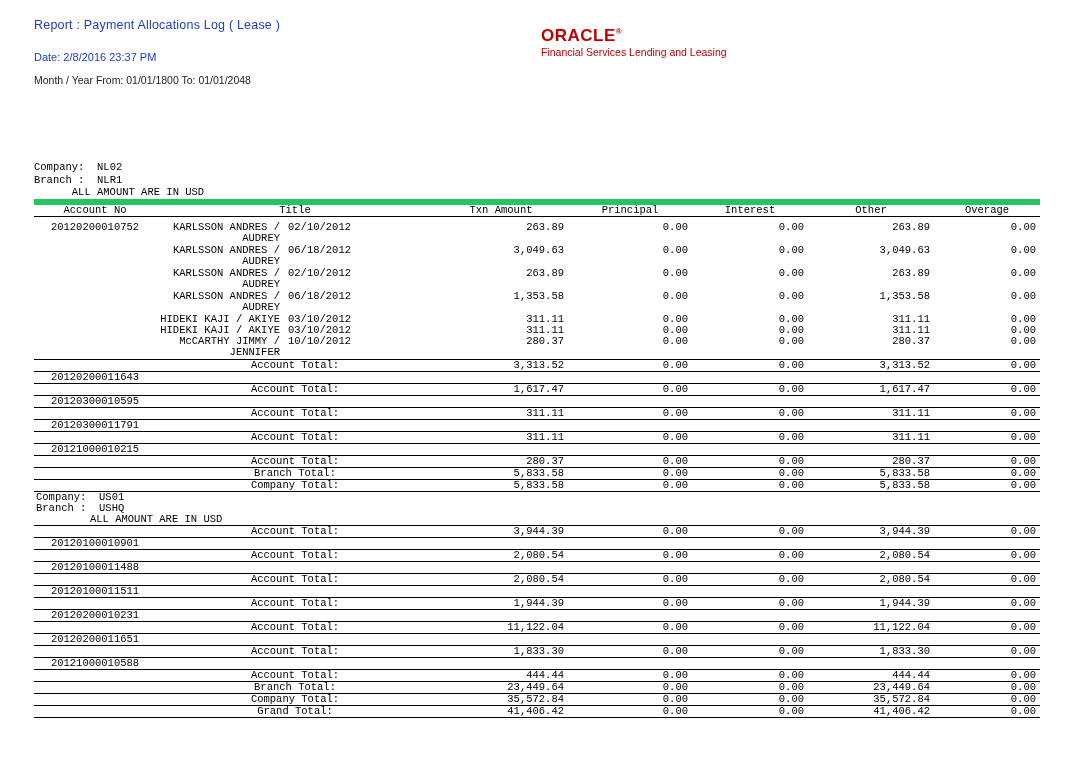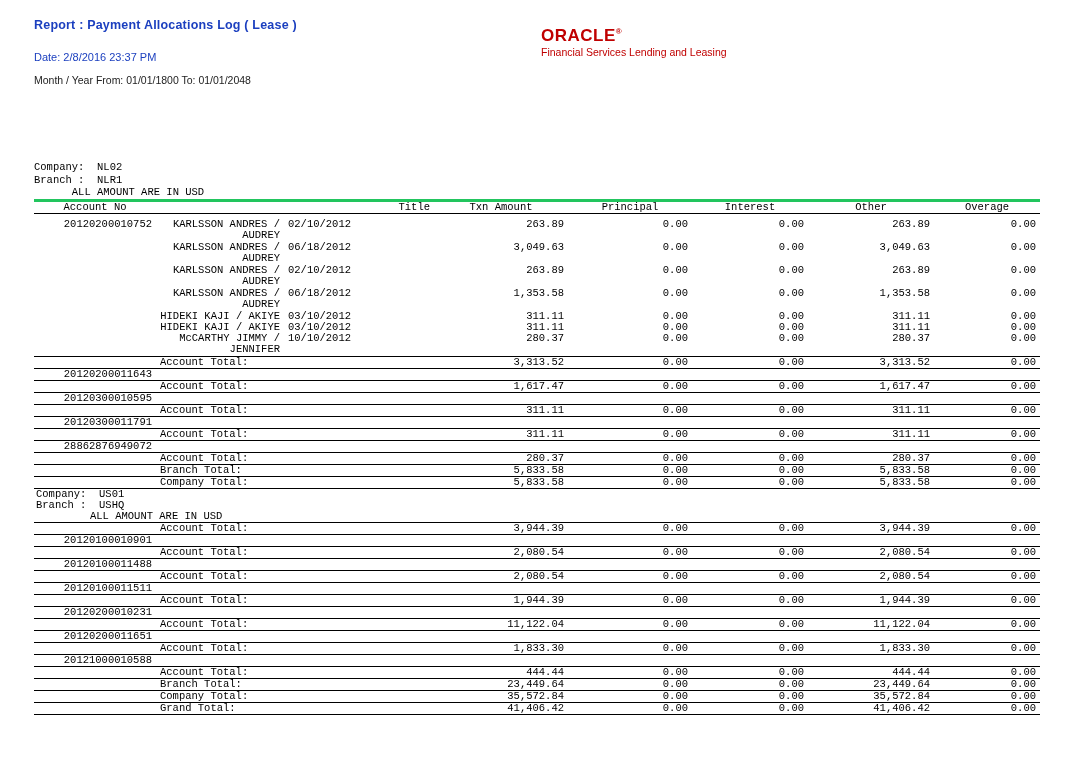--- a/index.html
+++ b/index.html
@@ -24,21 +24,21 @@
   }
 
   
   .hdr {
     position: absolute;
     top: 18px;
     left: 34px;
   }
   .hdr-title {
     color: #1b3fbf;
-    font-weight: bold;
+    font-weight: normal;
     font-size: 12.5px;
     letter-spacing: 0.2px;
     white-space: nowrap;
   }
   .hdr-date {
     color: #1b3fbf;
     font-size: 11px;
     margin-top: 19px;
     white-space: nowrap;
   }
@@ -94,44 +94,44 @@
     font-family: "Liberation Mono", "DejaVu Sans Mono", monospace;
     font-size: 10.5px;
   }
   table.grid td, table.grid th {
     padding: 0 4px;
     vertical-align: top;
     line-height: 11px;
     font-weight: normal;
   }
   thead th {
-    border-top: 3px solid #22c55e;
+    border-top: 6px solid #22c55e;
     border-bottom: 1px solid #000;
     padding-top: 2px;
     padding-bottom: 2px;
     text-align: center;
   }
   th.c-acct { text-align: center; }
-  th.c-title { text-align: right; padding-left: 28px;}
+  th.c-title { text-align: center; padding-left: 28px;}
   th.num { padding-right: 14px; }
 
   col.w-acct   { width: 122px; }
   col.w-title  { width: 128px; }
   col.w-date   { width: 150px; }
   col.w-amt    { width: 134px; }
   col.w-prin   { width: 124px; }
   col.w-int    { width: 116px; }
   col.w-other  { width: 126px; }
   col.w-over   { width: 106px; }
 
-  td.acct { text-align: right; padding-left: 2px; white-space: nowrap;}
+  td.acct { text-align: center; padding-left: 2px; white-space: nowrap;}
   td.title { text-align: right; white-space: pre-line; padding-left: 14px;}
   td.date { text-align: left; padding-left: 2px;}
   td.num  { text-align: right; padding-right: 14px; white-space: nowrap;}
-  td.label-right { text-align: left; padding-right: 6px; white-space: nowrap;}
+  td.label-right { text-align: center; padding-right: 6px; white-space: nowrap;}
 
   tr.rule-top td { border-top: 1px solid #000; }
   tr.rule-bottom td { border-bottom: 1px solid #000; }
   tr.spacer td { height: 5px; line-height: 5px; }
   tr.tall td { line-height: 11.5px; }
   .section-meta {
     white-space: pre;
     line-height: 12.5px;
     font-family: "Liberation Mono", "DejaVu Sans Mono", monospace;
     font-size: 10.5px;
@@ -310,21 +310,21 @@
           <td class="acct"></td>
           <td colspan="2" class="label-right">Account Total:</td>
           <td class="num">311.11</td>
           <td class="num">0.00</td>
           <td class="num">0.00</td>
           <td class="num">311.11</td>
           <td class="num">0.00</td>
         </tr>
 
         <tr>
-          <td class="acct">28862876949072</td>
+          <td class="acct">20121000010215</td>
           <td colspan="7"></td>
         </tr>
         <tr class="rule-top">
           <td class="acct"></td>
           <td colspan="2" class="label-right">Account Total:</td>
           <td class="num">280.37</td>
           <td class="num">0.00</td>
           <td class="num">0.00</td>
           <td class="num">280.37</td>
           <td class="num">0.00</td>

